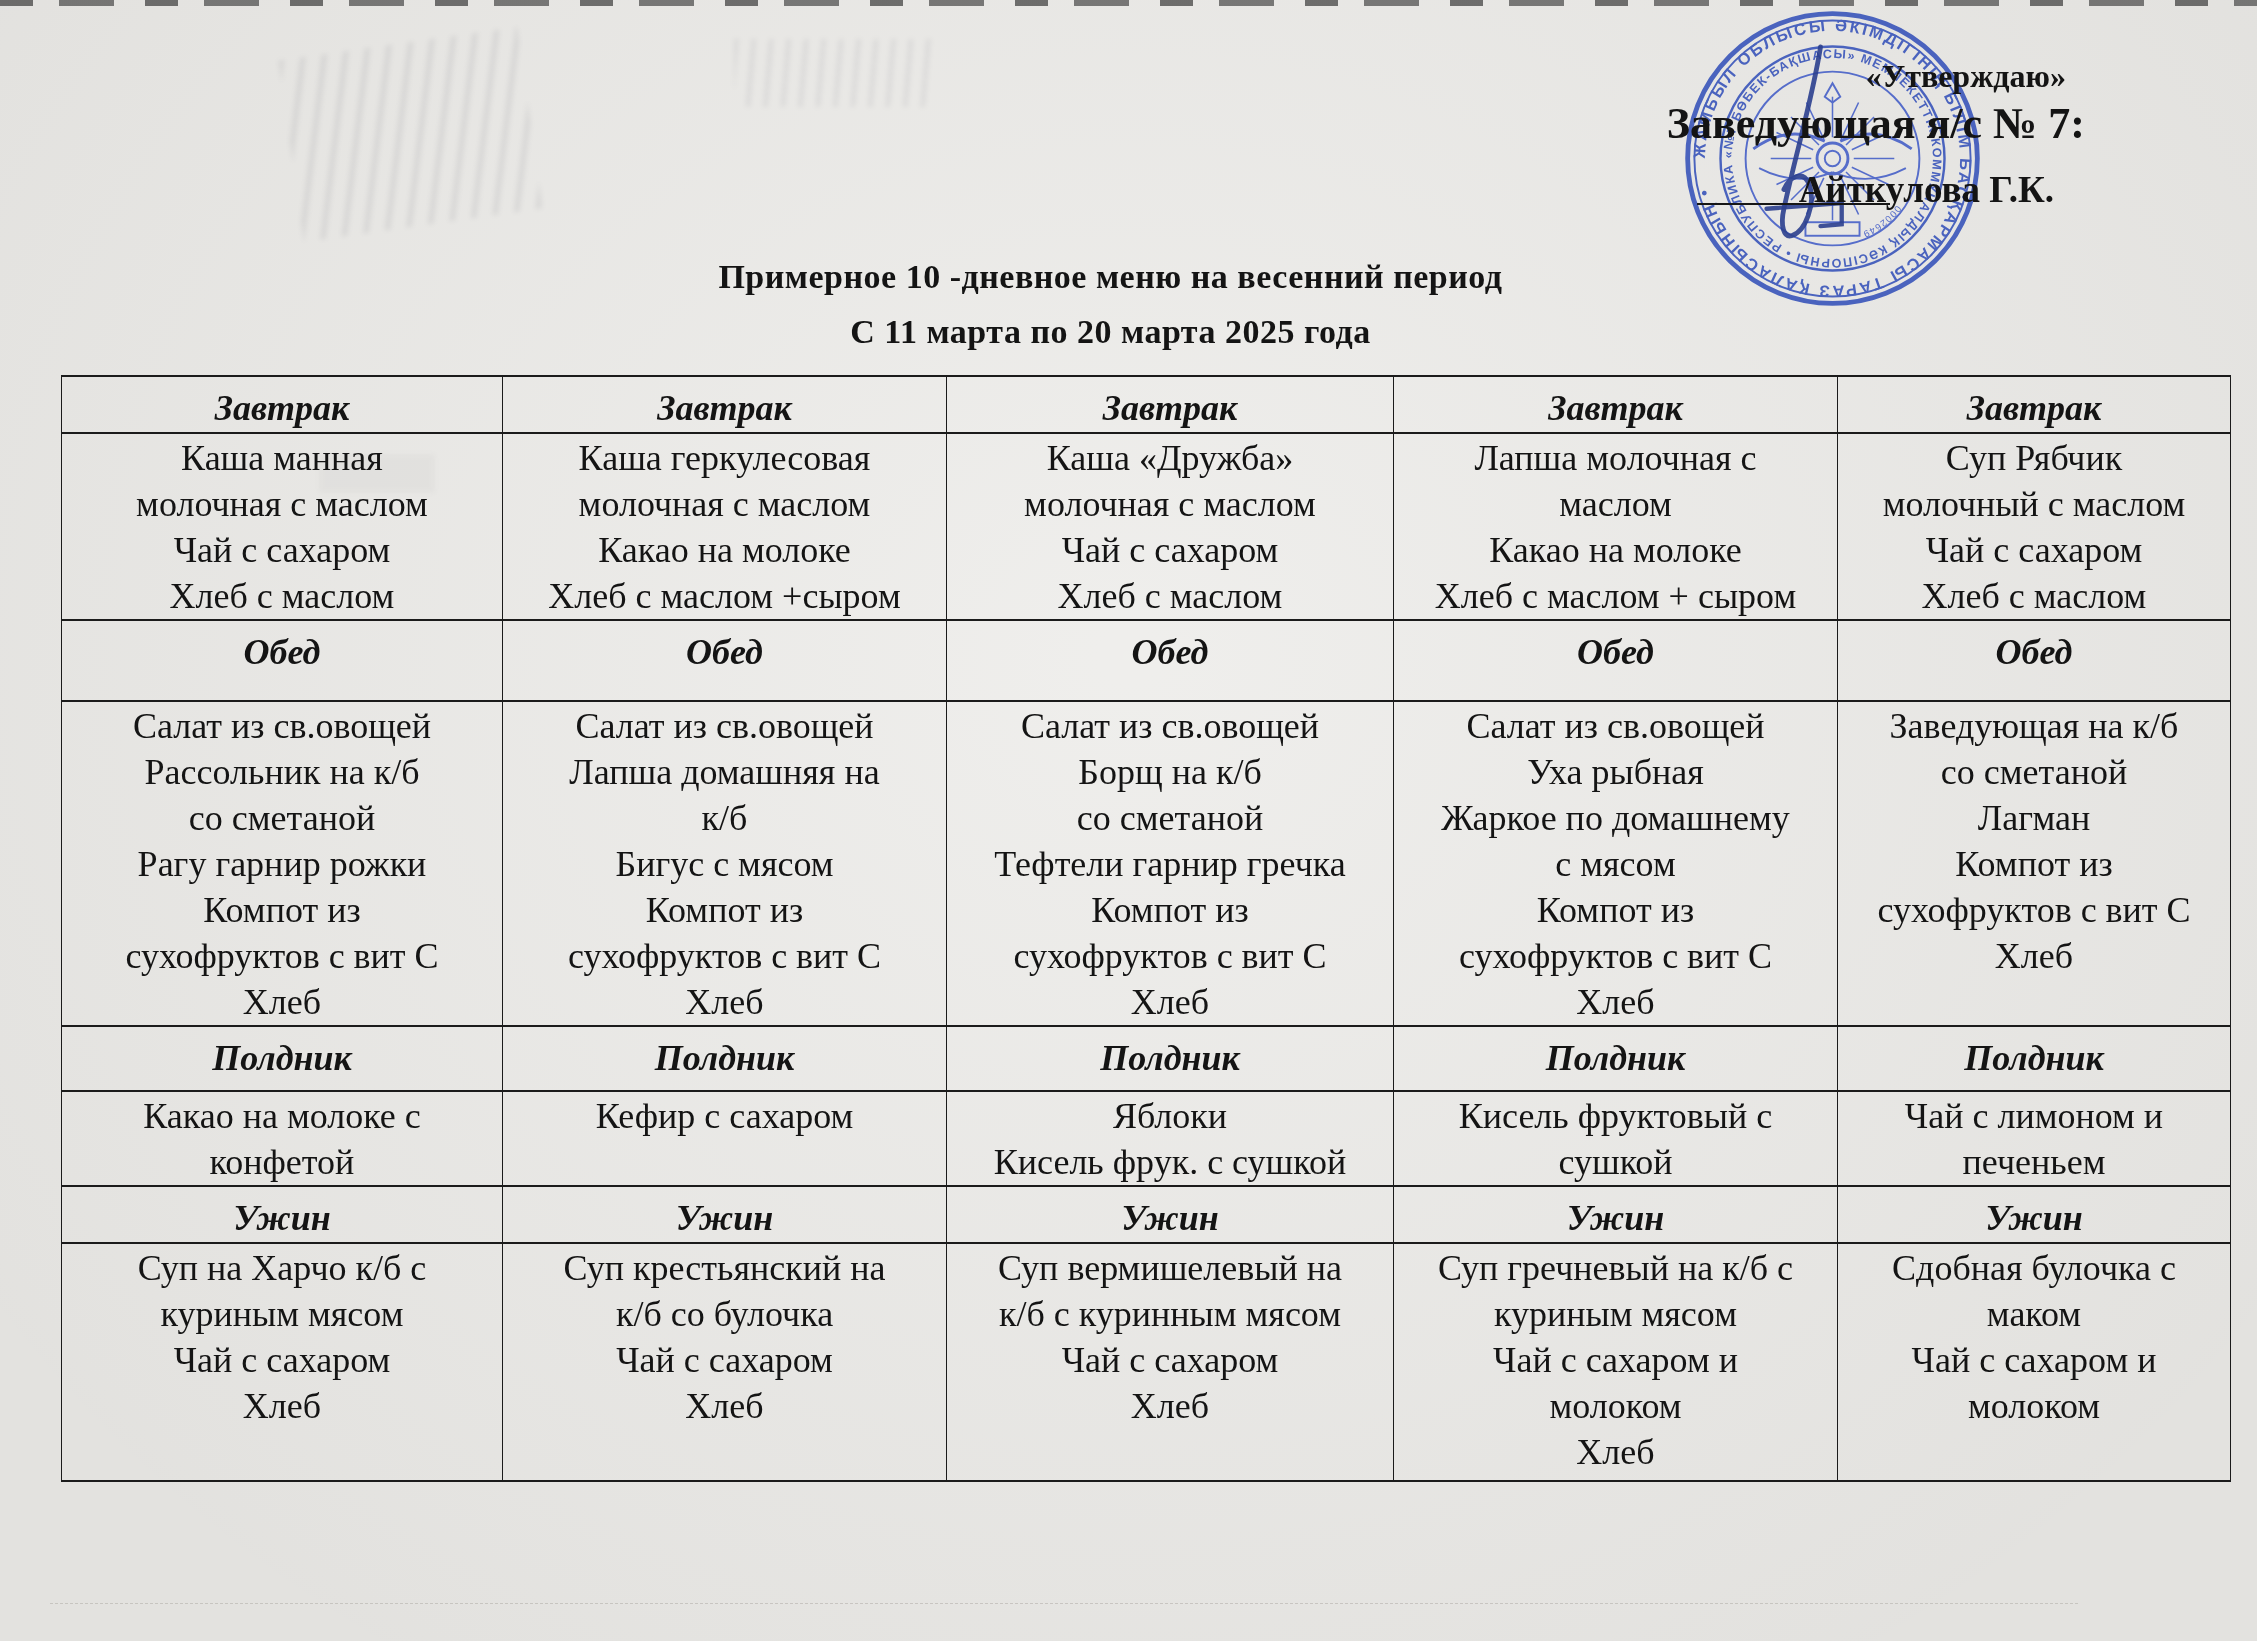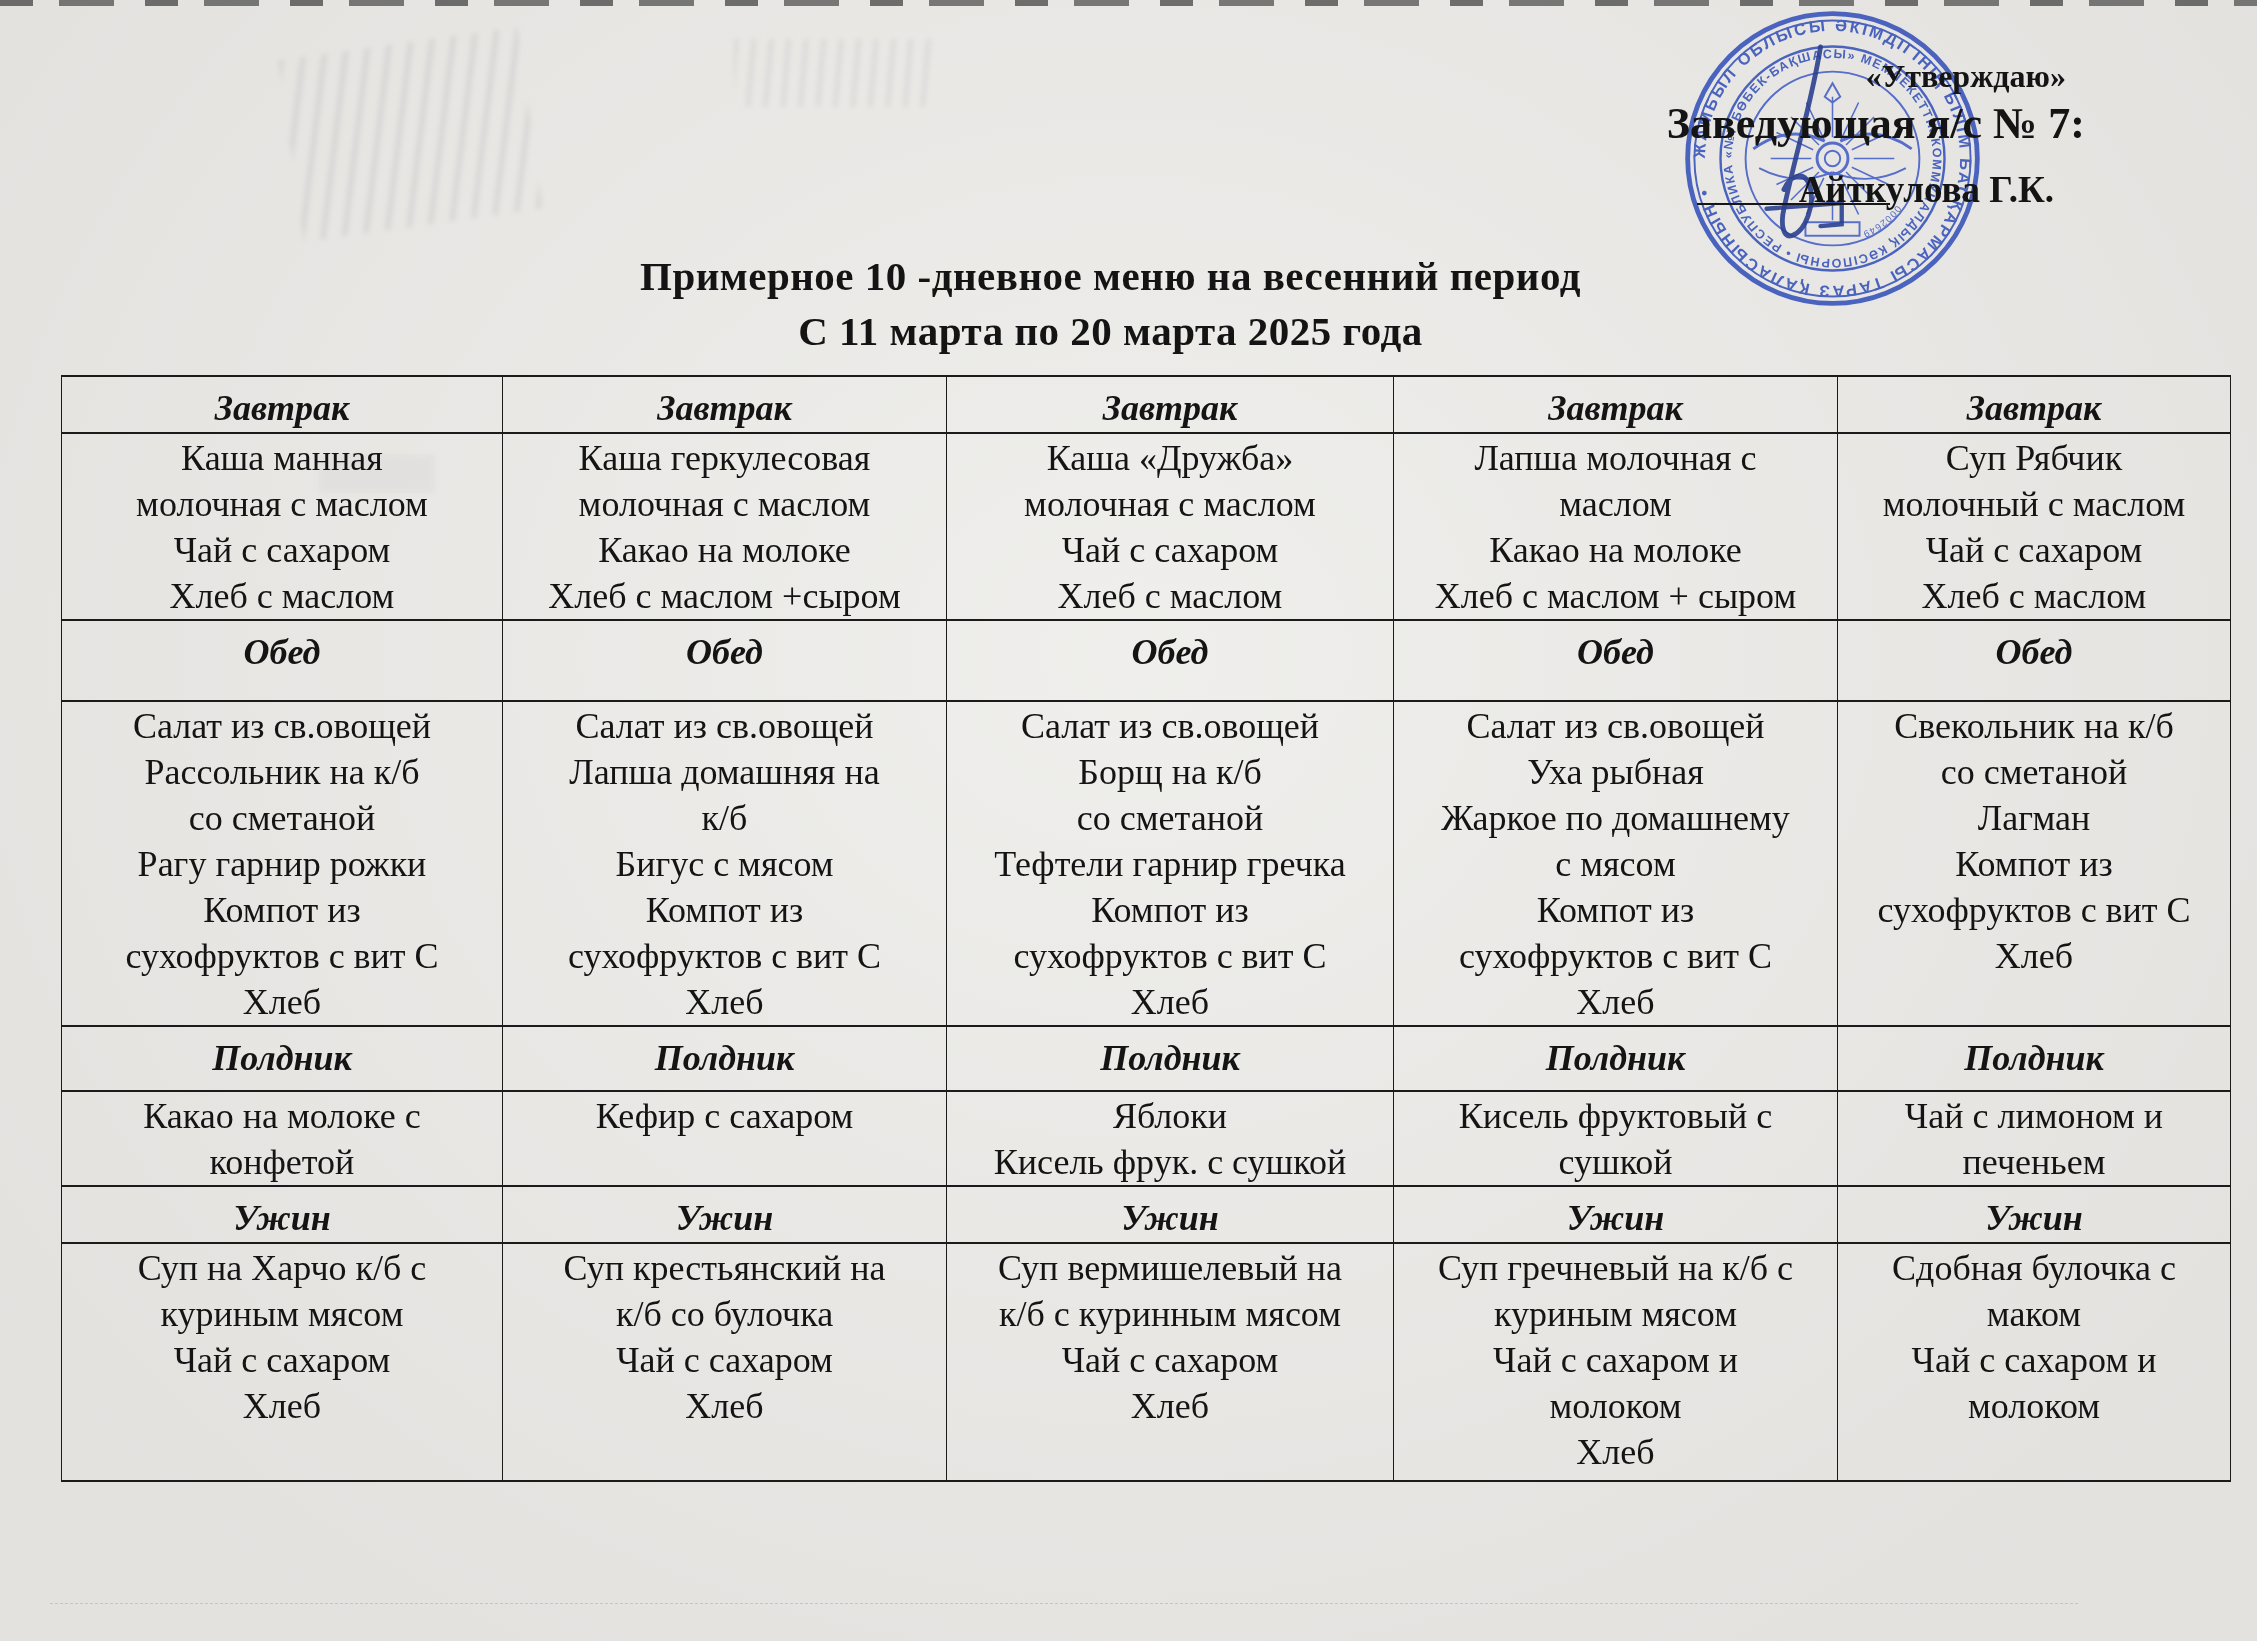--- a/index.html
+++ b/index.html
@@ -29,21 +29,21 @@
   .smudge{position:absolute;filter:blur(2.9px);opacity:.10;pointer-events:none;}
   .smudge-1{left:290px;top:43px;width:241px;height:183px;
     background:repeating-linear-gradient(105deg,#5a5a66 0 5.8px,transparent 5.8px 21px);transform:rotate(-8deg);}
   .smudge-2{left:734px;top:39px;width:203px;height:68px;
     background:repeating-linear-gradient(95deg,#6a6a77 0 4.8px,transparent 4.8px 17.4px);}
   .smudge-3{left:319px;top:454px;width:116px;height:39px;background:#777;opacity:.05;}
 
   
   .doc-title{
     position:absolute;left:0;top:249px;width:2221px;
-    text-align:center;font-weight:bold;font-size:41px;line-height:55px;
+    text-align:center;font-weight:bold;font-size:34px;line-height:55px;
     letter-spacing:0.5px;
   }
   
   .approve-line{position:absolute;font-weight:bold;white-space:nowrap;}
   .approve-1{top:58px;right:191px;font-size:32px;}
   .approve-2{top:98px;right:172px;font-size:44px;}
   .approve-name{top:168px;right:203px;font-size:37px;}
   .sig-underline{position:absolute;left:1697px;top:170px;width:193px;height:33px;
     border-bottom:2.9px solid #161616;}
 
@@ -219,21 +219,21 @@
 Компот из
 сухофруктов с вит С
 Хлеб</td>
       <td class="meal-content">Салат из св.овощей
 Уха рыбная
 Жаркое по домашнему
 с мясом
 Компот из
 сухофруктов с вит С
 Хлеб</td>
-      <td class="meal-content">Свекольник на к/б
+      <td class="meal-content">Заведующая на к/б
 со сметаной
 Лагман
 Компот из
 сухофруктов с вит С
 Хлеб</td>
     </tr>
     <tr class="r-snack-label">
       <td class="meal-label">Полдник</td>
       <td class="meal-label">Полдник</td>
       <td class="meal-label">Полдник</td>

